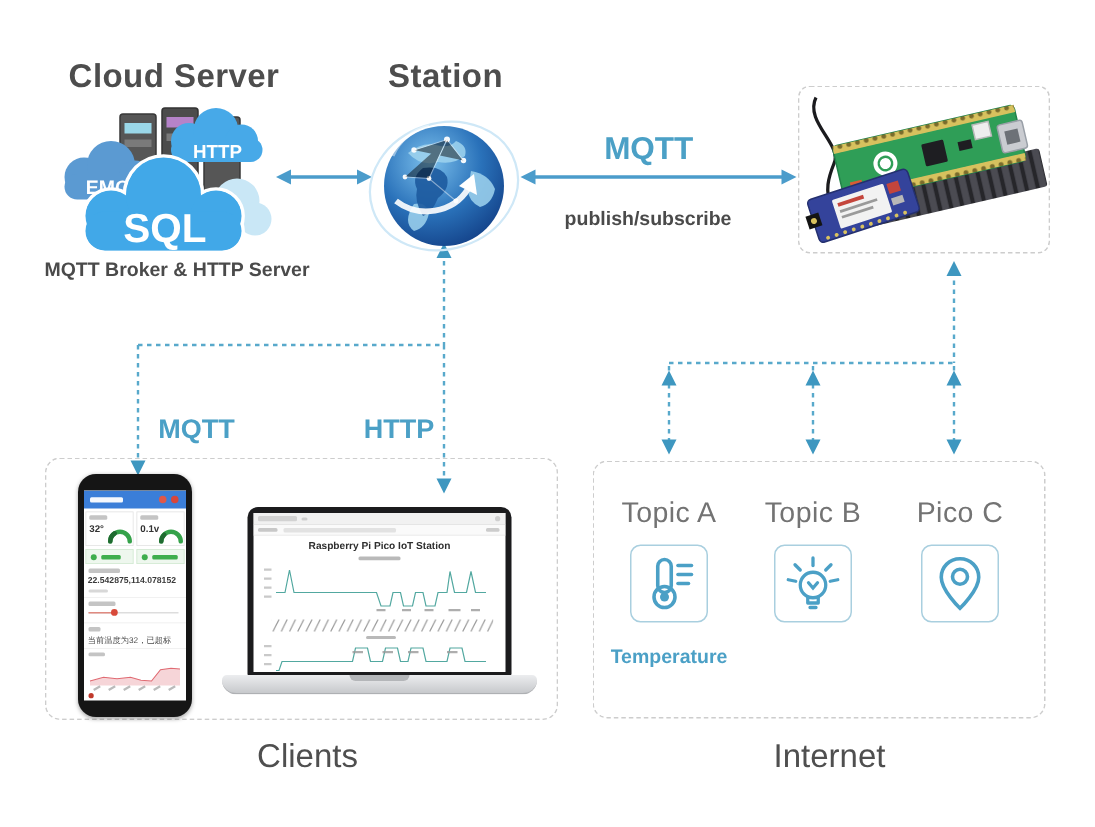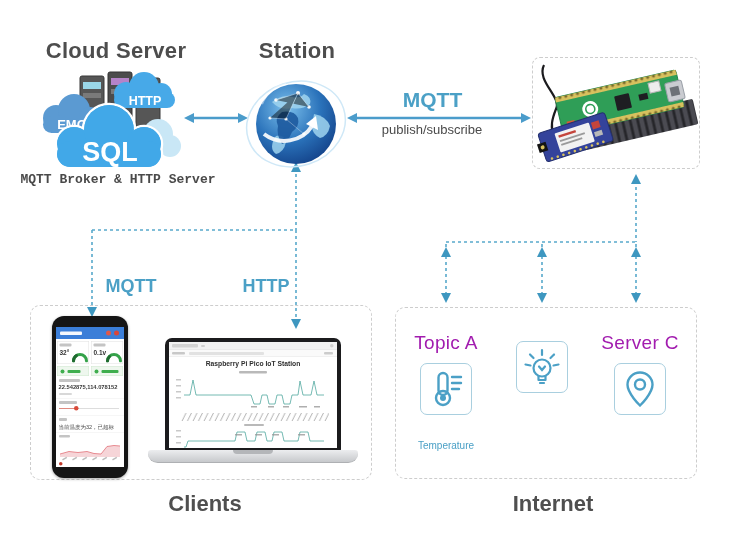--- a/index.html
+++ b/index.html
@@ -3,29 +3,29 @@
 <meta charset="utf-8">
 <style>
   html,body{margin:0;padding:0;background:#fff;}
   body{font-family:"Liberation Sans","DejaVu Sans",sans-serif;}
   #stage{position:relative;width:730px;height:551px;background:#fff;overflow:hidden;}
   .abs{position:absolute;}
   .ctr{text-align:center;}
   .title{font-size:22px;font-weight:600;color:#4d4d4d;letter-spacing:.3px;}
   .caption{font-size:13px;font-weight:600;color:#4a4a4a;}
   .dashbox{border:1.6px dashed #cdcdcd;border-radius:10px;background:#fff;box-sizing:border-box;}
-  .seclabel{font-size:22px;font-weight:700;color:#4f4f4f;}
+  .seclabel{font-size:22px;font-weight:400;color:#4f4f4f;}
   .mqtt-big{font-size:21px;font-weight:600;color:#4ba0c6;}
   .pubsub{font-size:13px;color:#4a4a4a;}
   .proto-sm{font-size:18px;font-weight:600;color:#4ba0c6;}
   
   .topic{width:104px;}
-  .topic-title{font-size:19px;color:#a21caf;letter-spacing:.3px;}
+  .topic-title{font-size:19px;color:#737373;letter-spacing:.3px;}
   .icon-box{width:52px;height:52px;border:1.5px solid #a9cfdf;border-radius:7px;margin:9px auto 0;display:flex;align-items:center;justify-content:center;background:#fff;box-sizing:border-box;}
-  .topic-cap{font-size:10px;color:#4ba0c6;margin-top:25px;white-space:nowrap;}
+  .topic-cap{font-size:13px;color:#4ba0c6;margin-top:15px;white-space:nowrap;font-weight:bold;}
   
   .phone{width:76px;height:162px;background:#151515;border-radius:12px;box-shadow:0 1px 3px rgba(0,0,0,.35);}
   .phone-screen{position:absolute;left:4px;top:11px;width:68px;height:140px;background:#fff;overflow:hidden;}
   .p2x{position:absolute;left:0;top:0;width:136px;height:280px;transform:scale(.5);transform-origin:0 0;}
   .bar{background:#c4c4c4;border-radius:2px;}
   
   .lap-screen{position:absolute;left:17px;top:0;width:176px;height:114px;background:#1b1b1d;border-radius:7px 7px 3px 3px;box-sizing:border-box;padding:4px;}
   .lap-display{position:relative;width:168px;height:106px;background:#fff;overflow:hidden;}
   .l2x{position:absolute;left:0;top:0;width:336px;height:212px;transform:scale(.5);transform-origin:0 0;}
   .lap-base{position:absolute;left:0;top:112px;width:210px;height:12px;background:linear-gradient(#ecedef,#c7c9cc);border-radius:4px 4px 12px 12px;border-bottom:1px solid #aeb0b3;}
@@ -119,21 +119,21 @@
     </g>
     <g fill="#41a8e8">
       <circle cx="44" cy="78" r="17"></circle>
         <circle cx="79" cy="64" r="25"></circle>
         <circle cx="114" cy="78" r="17"></circle>
       <rect x="27" y="75" width="104" height="26" rx="13"></rect>
     </g>
     <text x="80" y="95" text-anchor="middle" font-size="27" font-weight="bold" fill="#fff">SQL</text>
   </svg>
 
-  <div class="abs ctr caption" style="left:16px;top:172px;width:204px;z-index:3;font-family:Liberation Mono, monospace;">MQTT Broker &amp; HTTP Server</div>
+  <div class="abs ctr caption" style="left:16px;top:172px;width:204px;z-index:3;">MQTT Broker &amp; HTTP Server</div>
 
   <div class="abs ctr title" style="left:247px;top:38px;width:100px;z-index:3;">Station</div>
 
   <svg class="abs" style="left:246px;top:74px;z-index:3;overflow:visible;" width="100" height="100" viewBox="0 0 100 100">
     <defs>
       <radialGradient id="gl" cx="38%" cy="30%" r="78%">
         <stop offset="0%" stop-color="#7cc0ec"></stop>
         <stop offset="55%" stop-color="#2a72ba"></stop>
         <stop offset="100%" stop-color="#123f86"></stop>
       </radialGradient>
@@ -160,21 +160,21 @@
       <circle cx="40" cy="45" r="1.6"></circle>
         <circle cx="24" cy="44" r="1.6"></circle>
         <circle cx="58" cy="60" r="1.6"></circle>
     </g>
     <g stroke="#fff" stroke-width="0.7" opacity="0.45">
       <path d="M30,26 L52,19 L63,33 M52,19 L40,45 L24,44 M40,45 L58,60"></path>
     </g>
   </svg>
 
   <div class="abs ctr mqtt-big" style="left:385px;top:88px;width:95px;z-index:3;">MQTT</div>
-  <div class="abs ctr pubsub" style="left:368px;top:122px;width:128px;z-index:3;">publish/subscribe</div>
+  <div class="abs ctr pubsub" style="left:368px;top:138px;width:128px;z-index:3;font-weight:bold;">publish/subscribe</div>
 
   <div class="abs dashbox" style="left:532px;top:57px;width:168px;height:112px;z-index:1;border-radius:8px;"></div>
   <svg class="abs" style="left:532px;top:57px;z-index:3;" width="168" height="112" viewBox="0 0 168 112">
     <defs>
       <pattern id="pinsP" width="7.4" height="26" patternUnits="userSpaceOnUse">
         <rect width="7.4" height="26" fill="#26262a"></rect>
         <rect x="1.4" width="4.6" height="26" fill="#4b4b52"></rect>
       </pattern>
       <pattern id="goldP" width="6" height="6" patternUnits="userSpaceOnUse">
         <rect width="6" height="6" fill="#d7c15e"></rect>
@@ -380,38 +380,39 @@
           <line x1="28" y1="16" x2="37" y2="16"></line>
           <line x1="28" y1="22" x2="35" y2="22"></line>
         </g>
         <circle cx="19" cy="31" r="3" fill="#4ba0c6"></circle>
       </svg>
     </div>
     <div class="topic-cap">Temperature</div>
   </div>
 
   <div class="abs ctr topic" style="left:490px;top:332px;z-index:3;">
+    <div class="topic-title">Topic B</div>
     <div class="icon-box">
       <svg width="44" height="44" viewBox="0 0 44 44">
         <g fill="none" stroke="#4ba0c6" stroke-width="2.2" stroke-linecap="round">
           <circle cx="22" cy="23" r="8.5"></circle>
           <path d="M18.5,31 L18.5,35 M25.5,31 L25.5,35 M18.5,35 L25.5,35 M20,38 L24,38"></path>
           <path d="M19,21.5 l3,3.5 3,-3.5"></path>
           <line x1="22" y1="10" x2="22" y2="5"></line>
           <line x1="13.5" y1="13" x2="10" y2="9.5"></line>
           <line x1="30.5" y1="13" x2="34" y2="9.5"></line>
           <line x1="10.5" y1="20.5" x2="5.5" y2="19.5"></line>
           <line x1="33.5" y1="20.5" x2="38.5" y2="19.5"></line>
         </g>
       </svg>
     </div>
   </div>
 
   <div class="abs ctr topic" style="left:588px;top:332px;z-index:3;">
-    <div class="topic-title">Server C</div>
+    <div class="topic-title">Pico C</div>
     <div class="icon-box">
       <svg width="44" height="44" viewBox="0 0 44 44">
         <g fill="none" stroke="#4ba0c6" stroke-width="2.4">
           <path d="M22,5.5 C15,5.5 9.5,11 9.5,17.8 C9.5,26.5 22,38.5 22,38.5 C22,38.5 34.5,26.5 34.5,17.8 C34.5,11 29,5.5 22,5.5 Z"></path>
           <circle cx="22" cy="17.5" r="5"></circle>
         </g>
       </svg>
     </div>
   </div>
 

